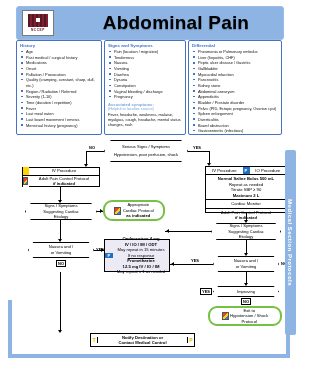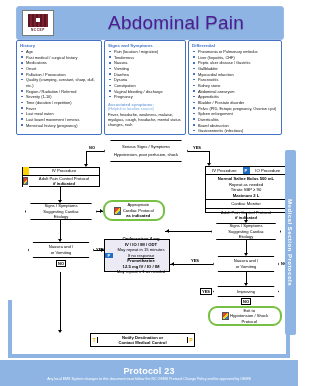--- a/index.html
+++ b/index.html
@@ -8,21 +8,21 @@
 
   
   .hdr{position:absolute;left:16px;top:6px;width:266px;height:32px;background:#8eb4e3;border:1px solid #9bbbe6;border-radius:3px;display:flex;align-items:center;}
   .logo{width:30px;height:24px;margin-left:5px;background:#ffffff;border:1px solid #7a7a7a;display:flex;flex-direction:column;align-items:center;justify-content:center;}
   .logo .grid{width:20px;height:13px;background:
     repeating-linear-gradient(90deg,#5a1522 0 2px,#7d2030 2px 4px),
     repeating-linear-gradient(0deg,#5a1522 0 2px,#6d1a28 2px 4px);
     position:relative;}
   .logo .grid:after{content:"";position:absolute;left:8px;top:4px;width:4px;height:4px;background:#fff;}
   .logo .lt{font-size:3.2px;letter-spacing:.6px;color:#5a1522;font-weight:bold;margin-top:1px;}
-  .hdr h1{flex:1;text-align:center;margin:0;color:#4c1d95;font-size:19px;font-weight:normal;letter-spacing:.2px;text-shadow:0 1px 1px rgba(0,0,0,.25);padding-right:26px;padding-left:41px;}
+  .hdr h1{flex:1;text-align:center;margin:0;color:#000000;font-size:19px;font-weight:bold;letter-spacing:.2px;text-shadow:0 1px 1px rgba(0,0,0,.25);padding-right:26px;padding-left:41px;}
 
   
   .cols{position:absolute;left:16px;top:40px;width:266px;height:95px;display:flex;gap:2px;}
   .col{background:#fff;border:1px solid #4472c4;border-radius:2px;padding:2px 3px;box-sizing:border-box;overflow:hidden;}
   .c1{width:86px;} .c2{width:82px;} .c3{flex:1;}
   .col h2{margin:0 0 1px 0;font-size:4.4px;color:#4472c4;font-weight:bold;}
   .col ul{margin:0;padding:0;list-style:none;}
   .col li{font-size:3.9px;line-height:1.45;color:#111;padding-left:6px;position:relative;}
   .col li:before{content:"";position:absolute;left:1px;top:1.6px;width:1.6px;height:1.6px;background:#4472c4;}
   .assoc{margin-top:2px;}
@@ -298,18 +298,14 @@
   </div>
 
   <div class="tab">
     <span>Medical Section Protocols</span>
   </div>
 
   <div class="frameL"></div>
   <div class="frameR"></div>
   <div class="frameB"></div>
 
-  <div class="foot">
-    <div class="pn">Protocol 23</div>
-    <div class="note">Any local EMS System changes to this document must follow the NC OEMS Protocol Change Policy and be approved by OEMS</div>
-  </div>
 
 </div>
 
 </body></html>

